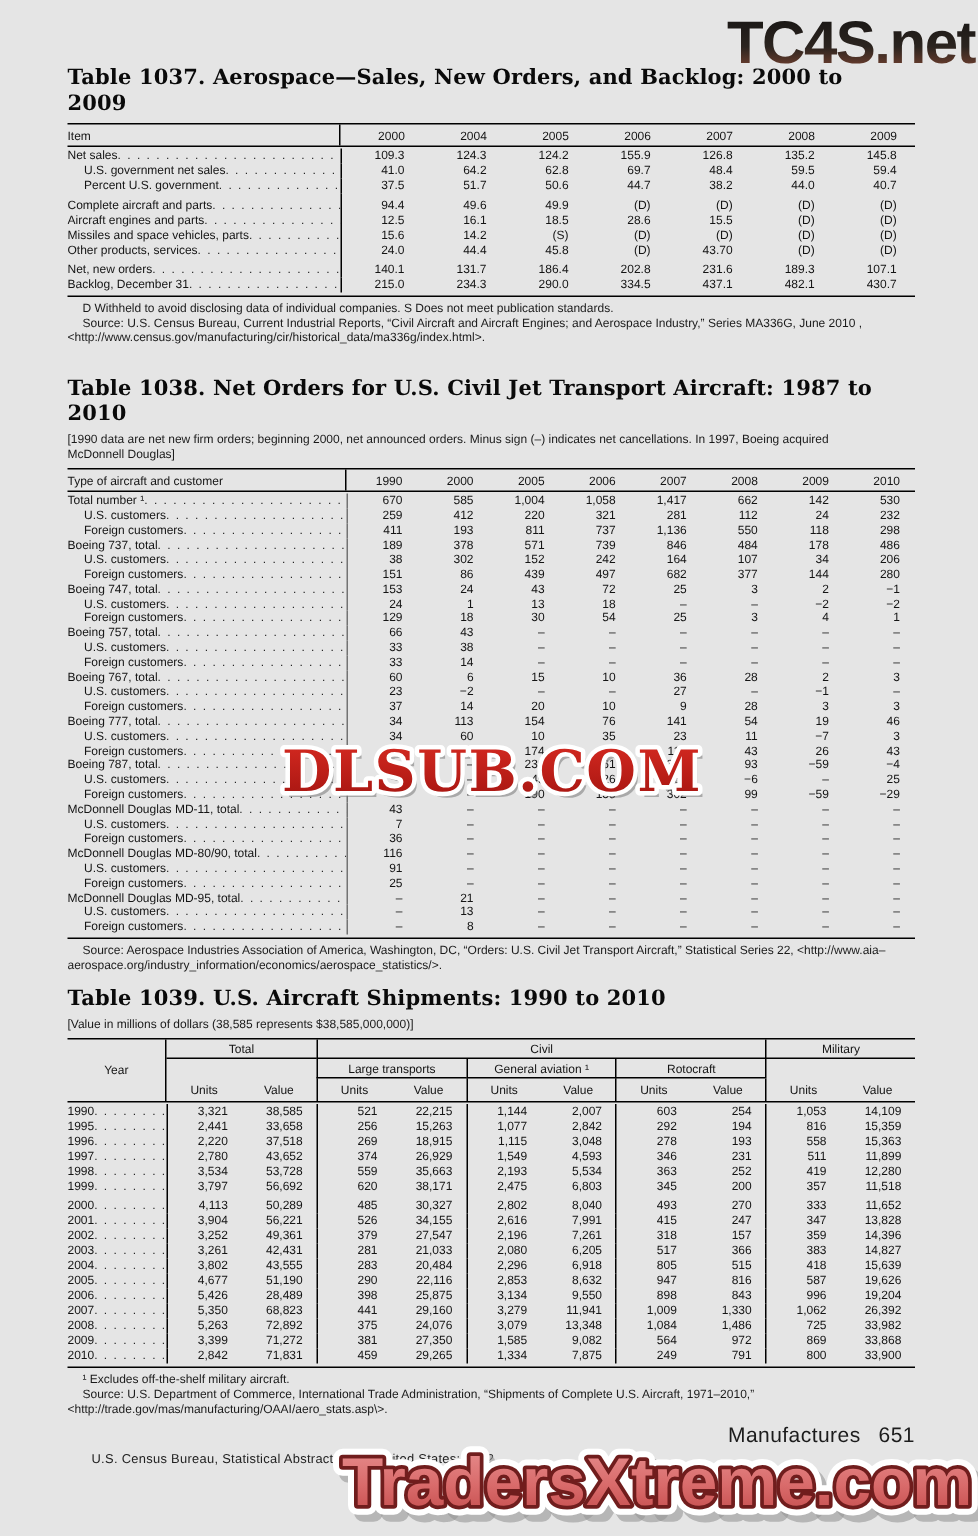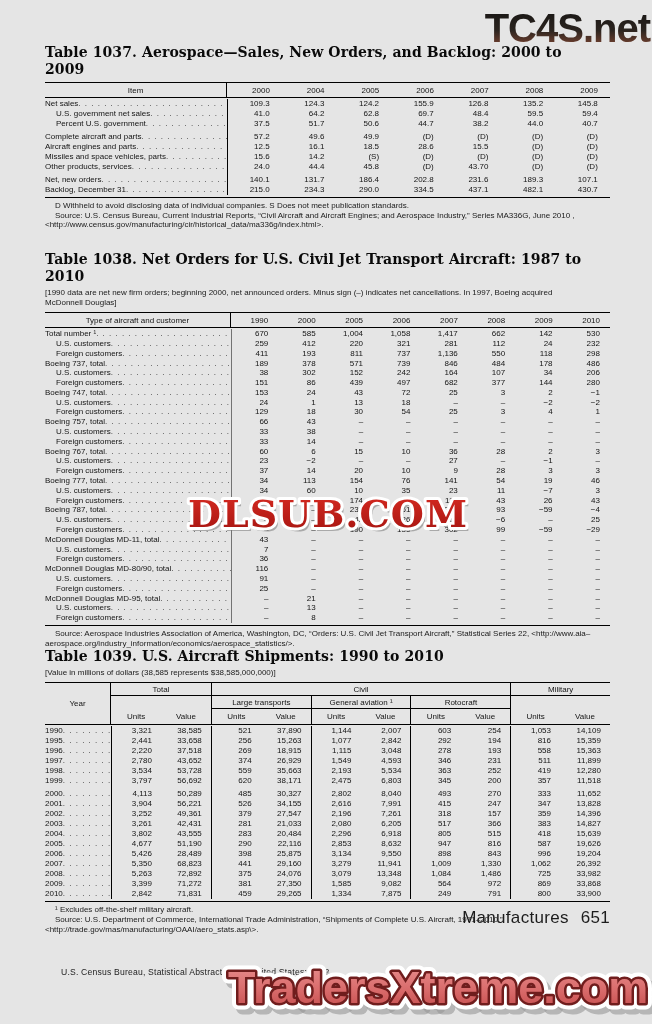--- a/index.html
+++ b/index.html
@@ -7,21 +7,21 @@
   body{font-family:"Liberation Sans",sans-serif;color:#141414;position:relative}
   .page{position:absolute;inset:0;padding:44px 60px 0 45px;background:#e5e5e5}
 
   
   .ttl{font-family:"DejaVu Serif",serif;font-weight:bold;font-size:14px;line-height:17px;color:#0a0a0a;white-space:pre-wrap;letter-spacing:.1px}
   .note{font-size:8px;line-height:10px;margin-top:3px;color:#1a1a1a;max-width:565px}
 
   
   .tbl{margin-top:4px;width:565px;border-top:1.6px solid #000;border-bottom:1.2px solid #000;font-size:8px}
   .thead{display:flex;align-items:center;height:15px;border-bottom:1.1px solid #000}
-  .hlabel{text-align:center}
+  .hlabel{text-align:left}
   .hyears{display:flex;flex:1;border-left:1px solid #000;height:100%;align-items:center}
   .hyear{text-align:right}
   .trow{display:flex;line-height:10px}
   .t38 .trow{line-height:9.8px}
   .trow.bold{font-weight:normal}
   .gaprow > div{padding-top:3px}
   .lcell{display:flex;overflow:hidden;white-space:nowrap}
   .lbl{white-space:nowrap}
   .ind1 .lbl{padding-left:11px}
   .dots{flex:1;overflow:hidden;white-space:nowrap;letter-spacing:1px;color:#222}
@@ -57,24 +57,24 @@
   .t39 .rC .hyear{width:49.9px;text-align:right;padding-right:0;height:100%;display:flex;align-items:center;justify-content:center}
   .t39 .rC .hyear:nth-child(odd):not(:first-child){border-left:1px solid #000}
   .t39 .lcell{width:66px}
   .t39 .dcell{width:49.9px;padding-right:9px}
   .t39 .dcell:nth-child(even){border-left:1px solid #000}
 
   .footns{margin-top:3px;font-size:8px;line-height:9.7px;color:#1a1a1a;max-width:565px}
   .footns p{text-indent:10px}
 
   .sec1038{margin-top:21px}
-  .sec1039{}
+  .sec1039{margin-top:10px}
 
   
-  .pagefoot{position:absolute;top:908px;right:42px;font-size:17px;color:#1c1c1c;letter-spacing:.3px}
+  .pagefoot{position:absolute;top:948px;right:42px;font-size:14px;color:#1c1c1c;letter-spacing:.3px}
   .pagefoot .pgno{margin-left:12px}
   .credit{position:absolute;top:967px;left:61px;font-size:8.6px;color:#222;letter-spacing:.2px}
 
   
   .wm{position:absolute;pointer-events:none}
   .wm-top{top:4px;right:0}
   .wm-mid{top:487px;left:184px}
   .wm-bottom{top:956px;left:222px}
 </style>
 </head>
@@ -135,21 +135,21 @@
             <div class="dcell">44.7</div>
             <div class="dcell">38.2</div>
             <div class="dcell">44.0</div>
             <div class="dcell">40.7</div>
           </div>
           <div class="trow gaprow">
             <div class="lcell ind0">
               <span class="lbl">Complete aircraft and parts</span>
               <span class="dots"></span>
             </div>
-            <div class="dcell">57.2</div>
+            <div class="dcell">94.4</div>
             <div class="dcell">49.6</div>
             <div class="dcell">49.9</div>
             <div class="dcell">(D)</div>
             <div class="dcell">(D)</div>
             <div class="dcell">(D)</div>
             <div class="dcell">(D)</div>
           </div>
           <div class="trow">
             <div class="lcell ind0">
               <span class="lbl">Aircraft engines and parts</span>
@@ -703,21 +703,21 @@
       </div>
       <div class="tbody">
           <div class="trow">
             <div class="lcell ind0">
               <span class="lbl">1990</span>
               <span class="dots"></span>
             </div>
             <div class="dcell">3,321</div>
             <div class="dcell">38,585</div>
             <div class="dcell">521</div>
-            <div class="dcell">37,890</div>
+            <div class="dcell">22,215</div>
             <div class="dcell">1,144</div>
             <div class="dcell">2,007</div>
             <div class="dcell">603</div>
             <div class="dcell">254</div>
             <div class="dcell">1,053</div>
             <div class="dcell">14,109</div>
           </div>
           <div class="trow">
             <div class="lcell ind0">
               <span class="lbl">1995</span>

